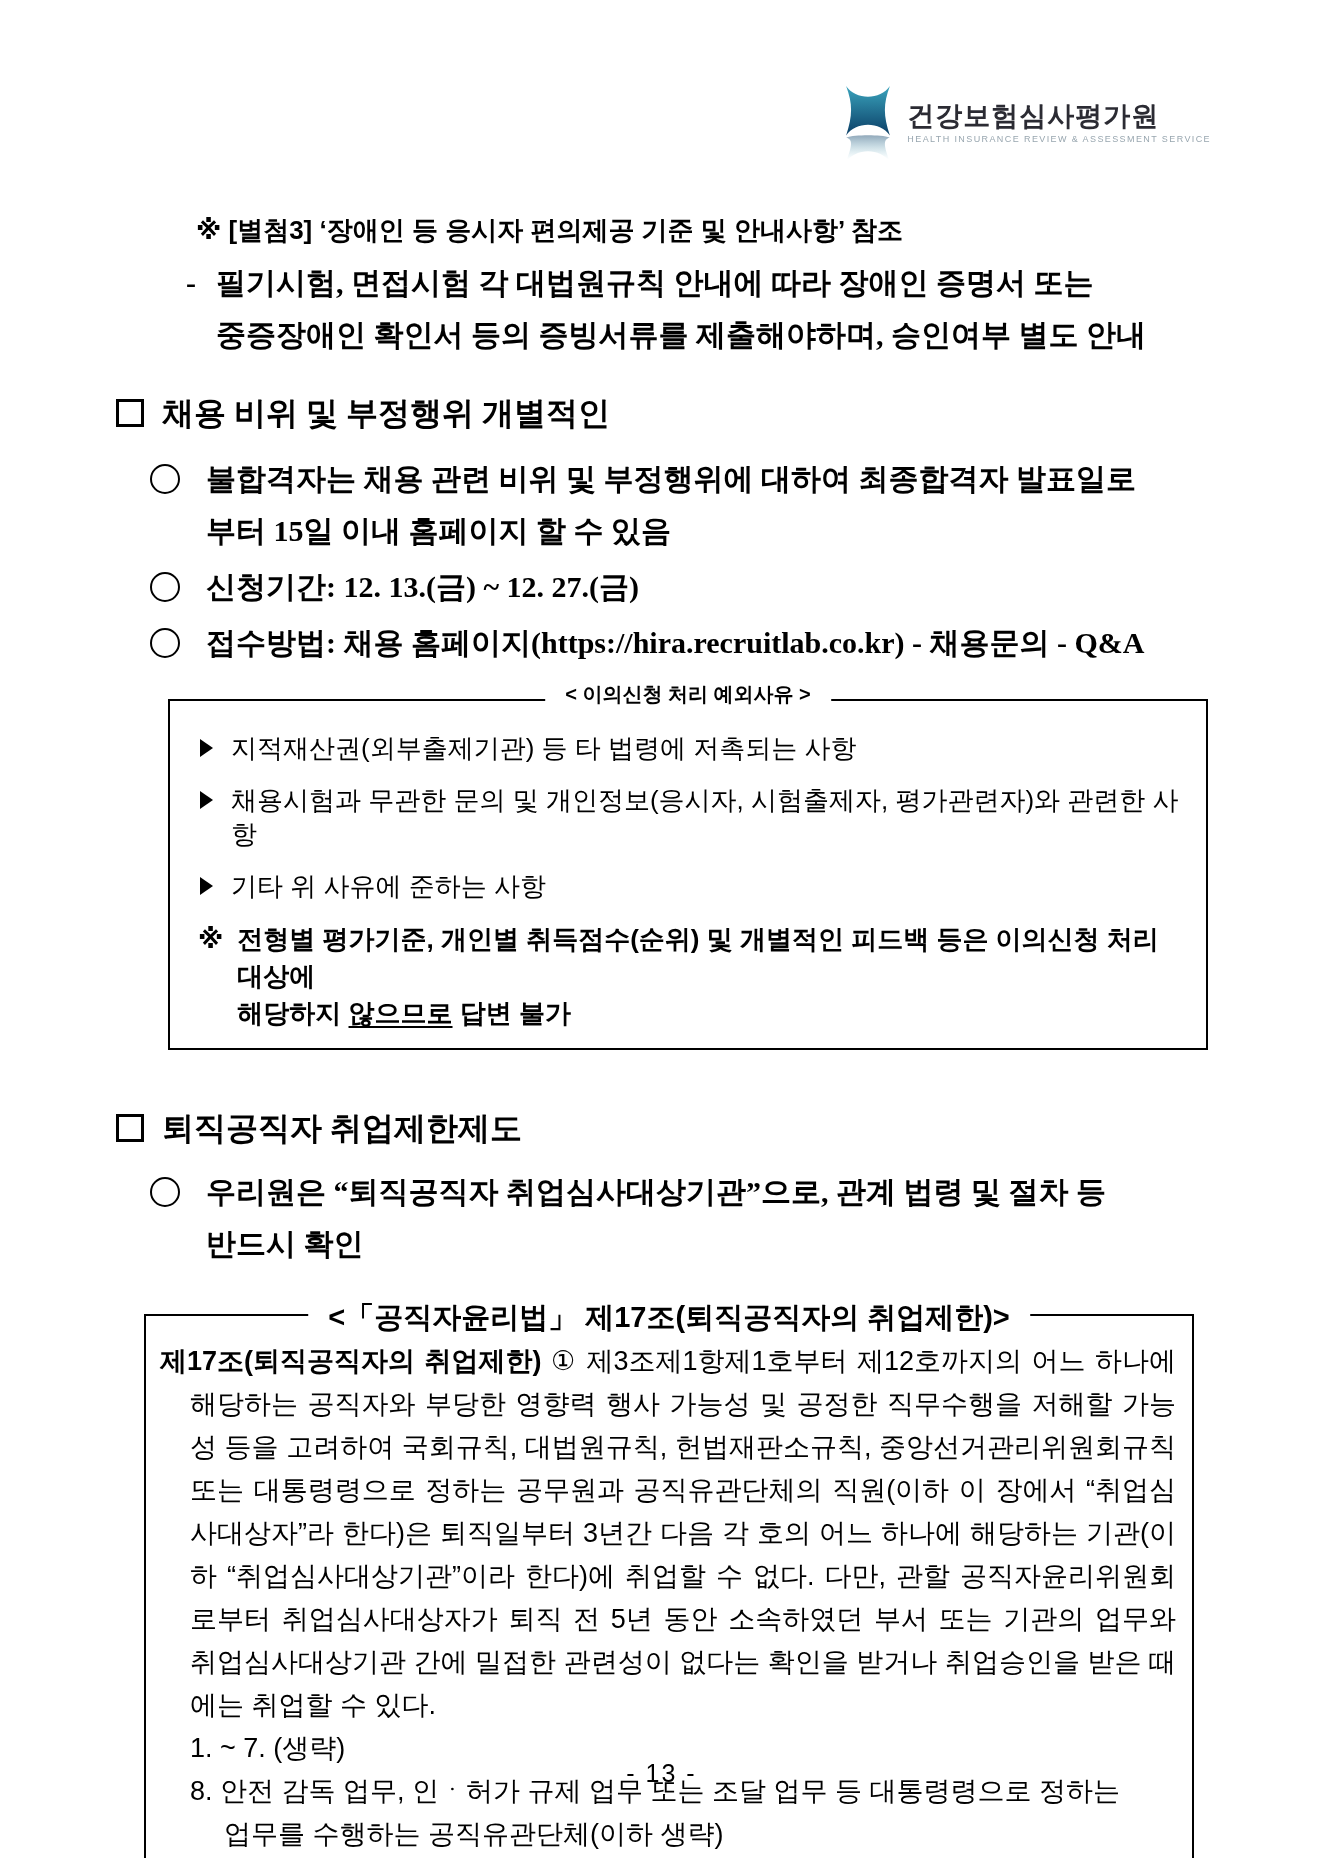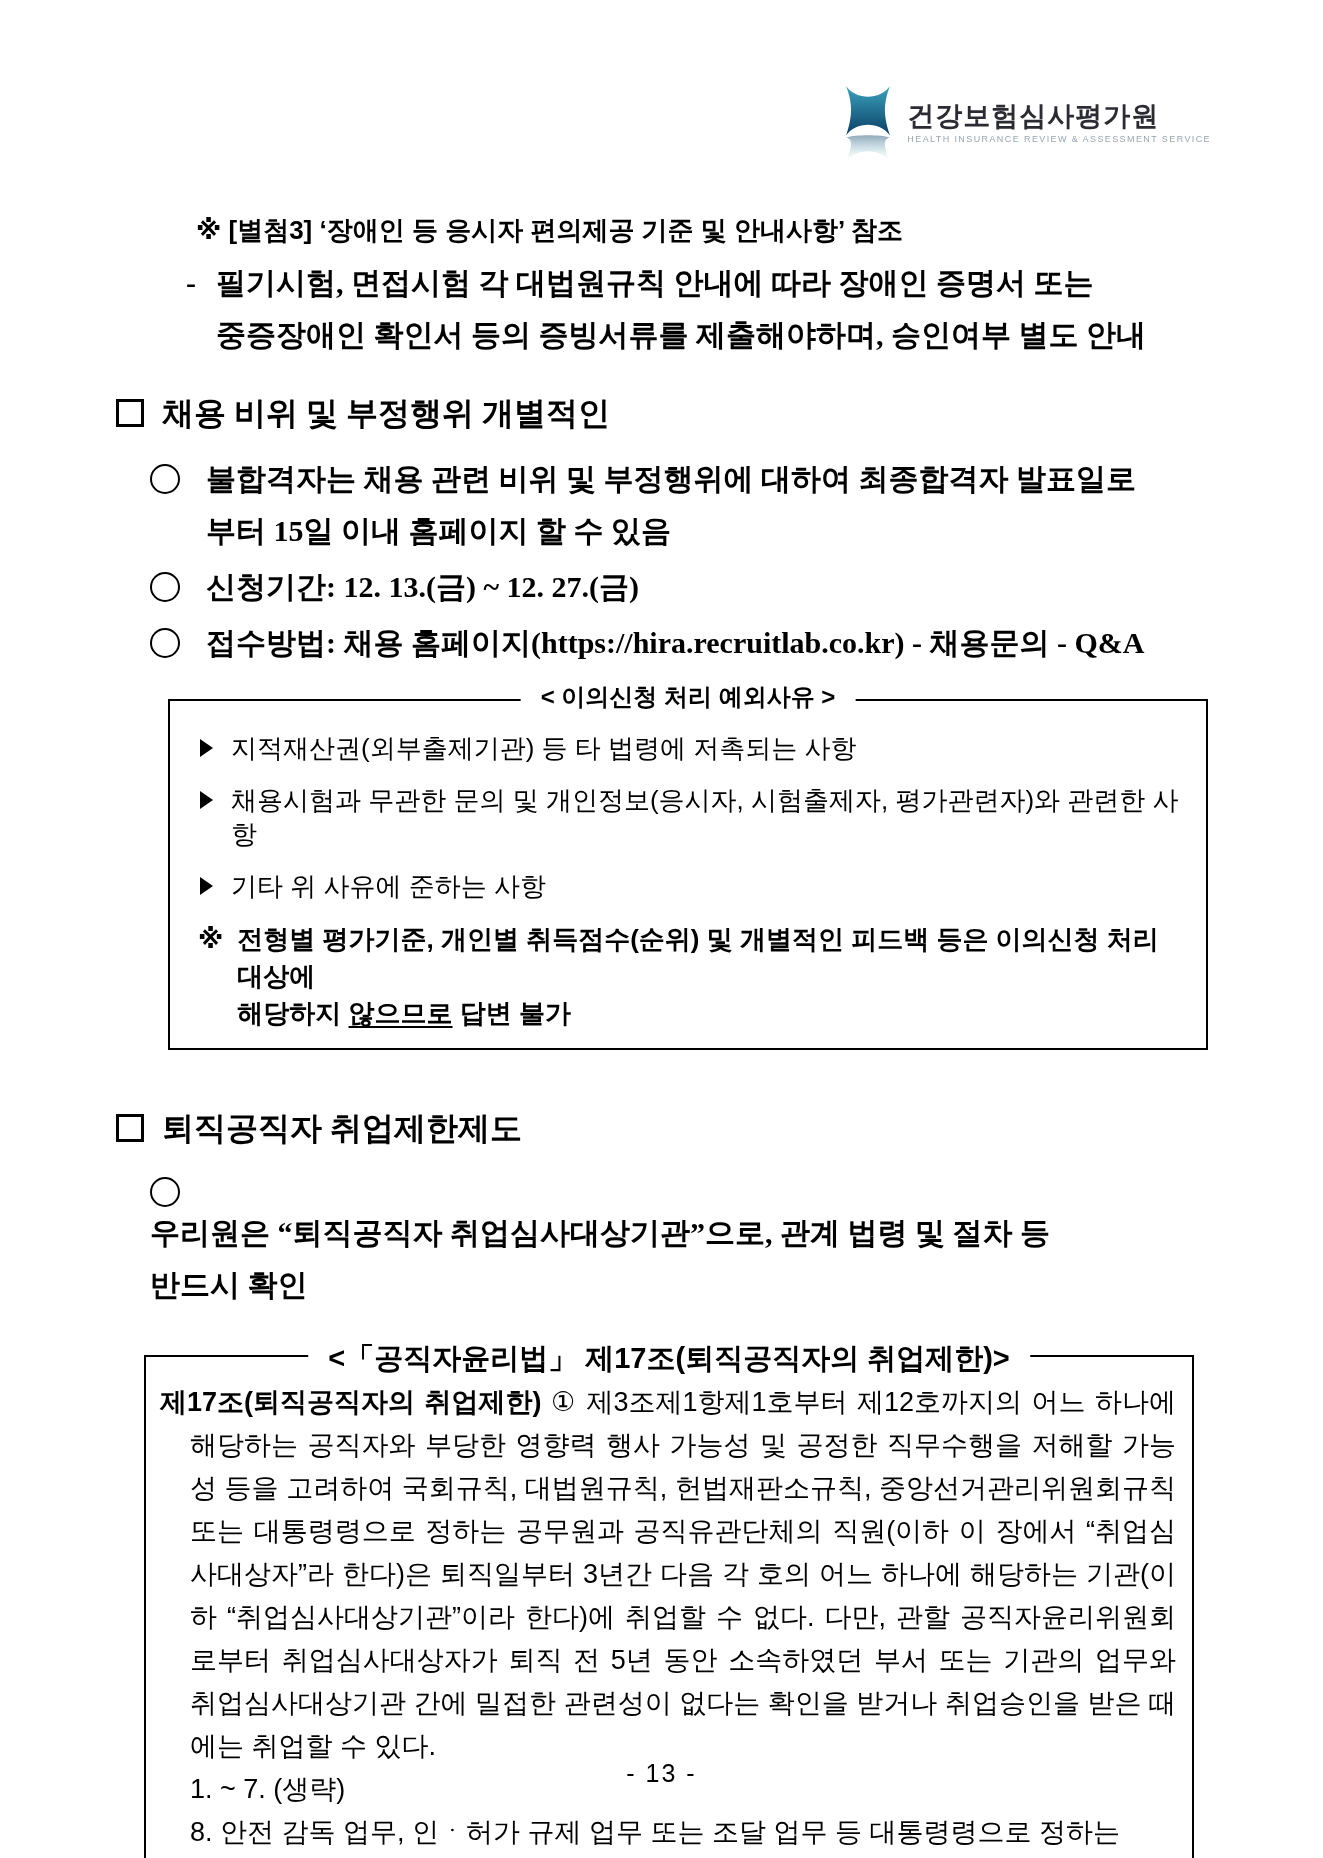--- a/index.html
+++ b/index.html
@@ -29,29 +29,29 @@
   .h1 .sq{display:inline-block;width:22px;height:22px;border:3px solid #000;margin-right:18px;flex:0 0 auto;}
   .h1-1{margin-top:30px;}
   .h1-2{margin-top:56px;}
   .o-item{display:flex;margin-left:150px;font-size:30px;font-weight:700;line-height:52px;}
   .o-marker{display:inline-block;width:26px;height:26px;border:2.5px solid #000;border-radius:50%;
     margin:11px 26px 0 0;flex:0 0 auto;}
   .o-body{flex:1;}
   .o-1{margin-top:18px;}
   .o-2{margin-top:4px;}
   .o-3{margin-top:4px;}
-  .o-4{margin-top:16px;flex-direction:column;}
+  .o-4{margin-top:16px;}
   
   .titled-box{position:relative;border:2px solid #000;background:#fff;
     font-family:"Liberation Sans","DejaVu Sans",sans-serif;}
   .box-title{position:absolute;top:-20px;left:50%;transform:translateX(-50%);
     background:#fff;padding:0 20px;font-weight:700;white-space:nowrap;}
   .exc-box{margin:30px 0 0 168px;width:1040px;box-sizing:border-box;
     padding:30px 20px 16px 28px;}
-  .exc-box .box-title{font-size:24px;text-align:center;}
+  .exc-box .box-title{font-size:20px;text-align:center;}
   .exc-item{display:flex;font-size:26px;line-height:34px;margin-bottom:18px;}
   .tri{width:0;height:0;border-top:9px solid transparent;border-bottom:9px solid transparent;
     border-left:13px solid #000;margin:8px 18px 0 2px;flex:0 0 auto;}
   .exc-note{display:flex;font-size:26px;font-weight:700;line-height:37px;margin-top:2px;}
   .exc-note .nm{margin-right:14px;flex:0 0 auto;}
   .exc-note u{text-decoration:underline;text-underline-offset:4px;}
   .law-box{margin:44px 0 0 144px;width:1050px;box-sizing:border-box;
     padding:24px 16px 14px 14px;font-size:27px;line-height:43px;}
   .law-box .box-title{font-size:29px;}
   .law-p{text-align:justify;padding-left:30px;text-indent:-30px;margin:0;}

